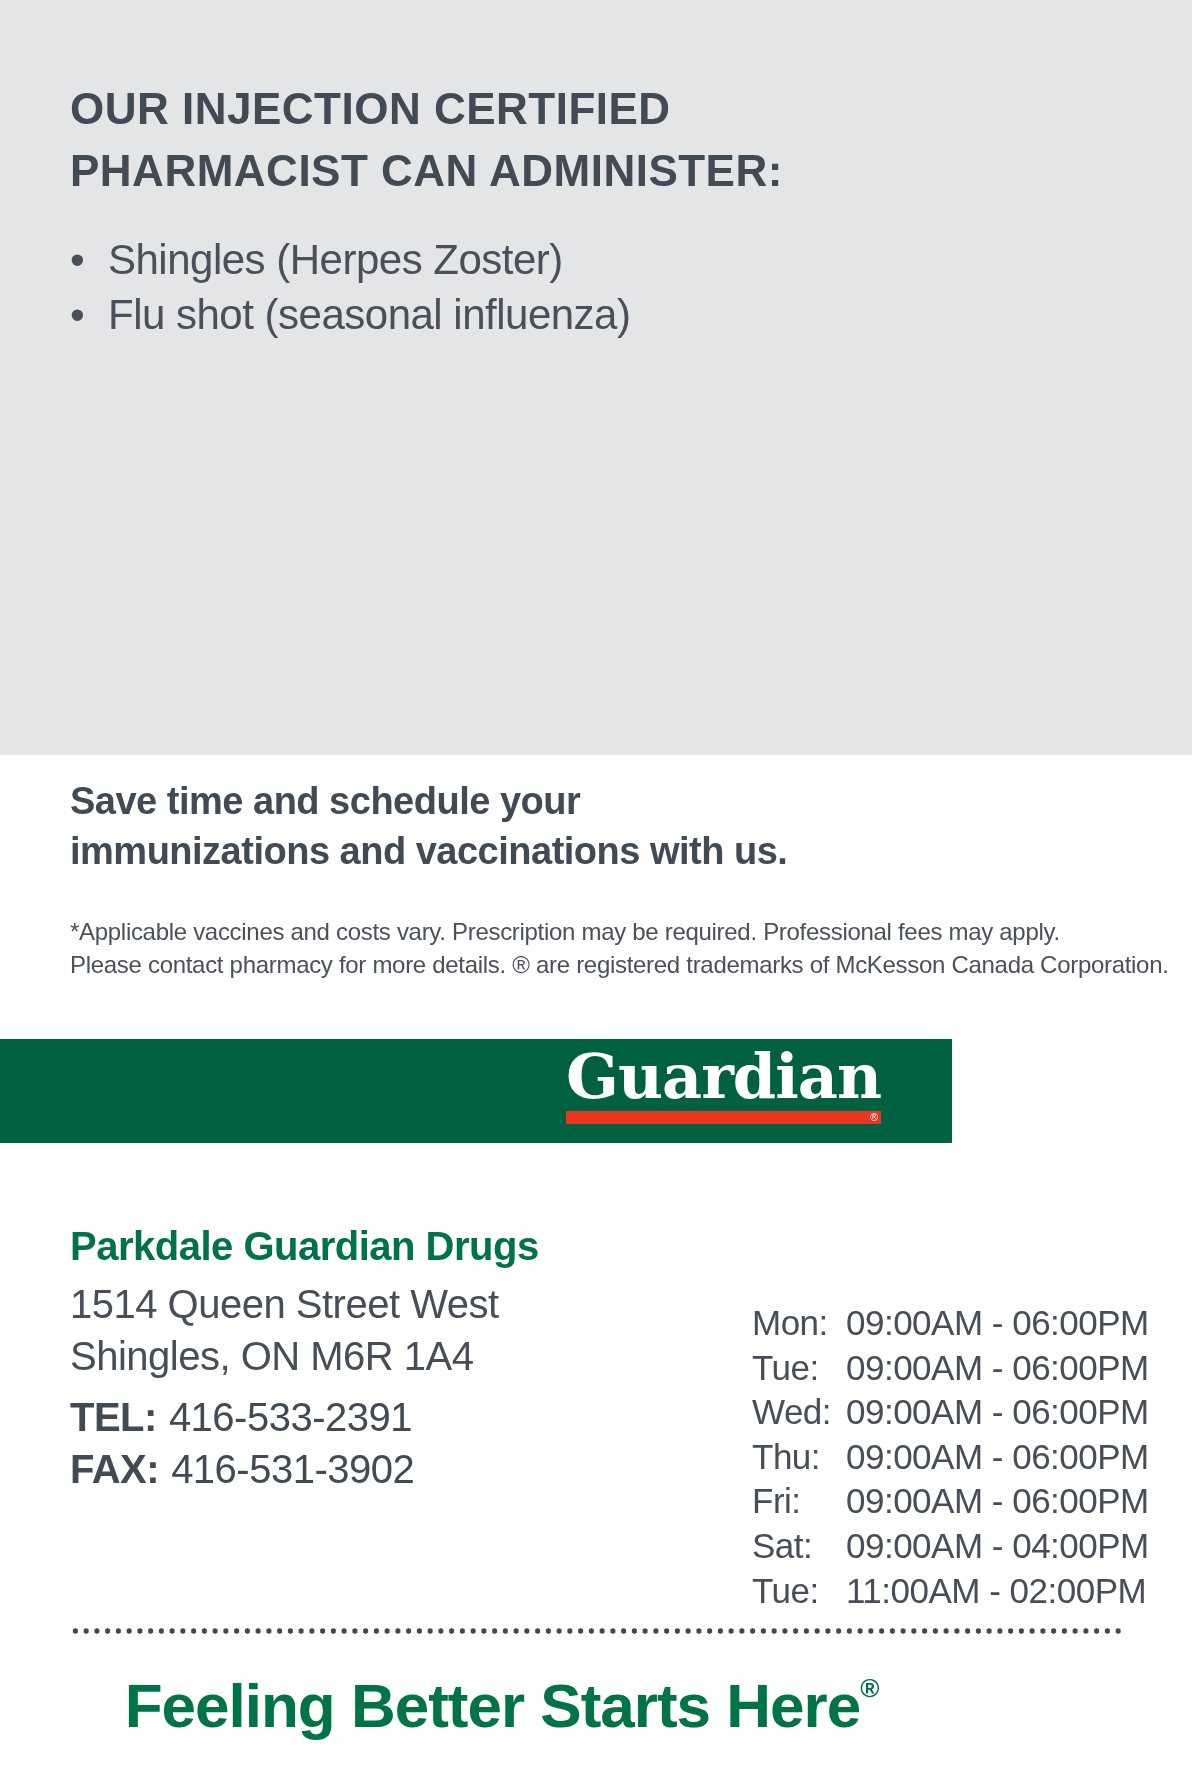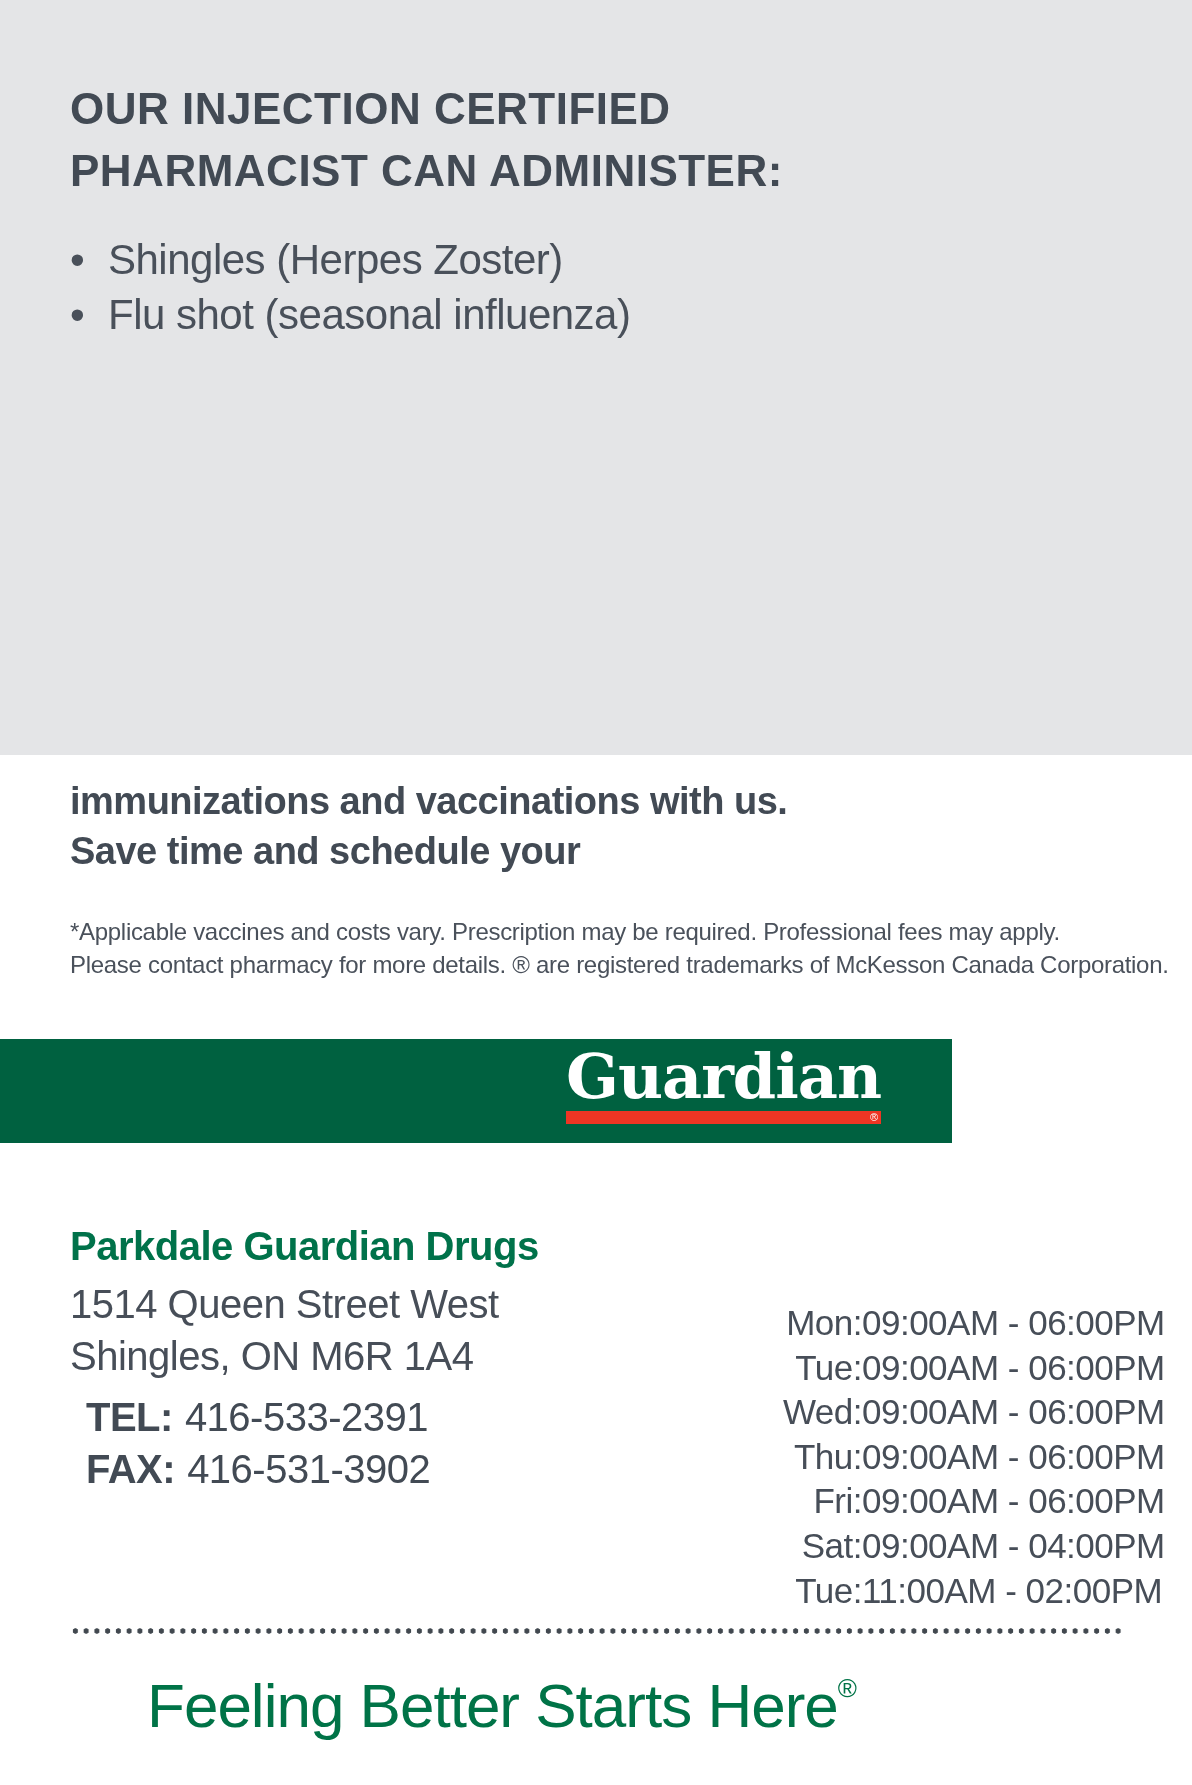--- a/index.html
+++ b/index.html
@@ -99,48 +99,46 @@
     letter-spacing: -0.5px;
     line-height: 52px;
     color: #474e58;
   }
   .store-phones {
     left: 70px; top: 1391px;
     font-size: 40px;
     letter-spacing: -0.5px;
     line-height: 52px;
     color: #424a54;
-    margin-left: 16px;
   }
   .phone-label { font-weight: bold; margin-right: 12px; }
 
   .hours-block {
-    left: 768px; top: 1301px;
+    left: 752px; top: 1301px;
     font-size: 35px;
     letter-spacing: -0.5px;
     line-height: 44.6px;
     color: #474e58;
-    text-align: right;
   }
   .hours-row { display: flex; }
   .hours-day { width: 94px; flex: 0 0 94px; }
 
   .dotted-line {
     left: 70px; top: 1626px;
     width: 1052px; height: 10px;
     background-image: radial-gradient(circle, #41484f 2.4px, rgba(65,72,79,0) 3px);
     background-size: 10.75px 10px;
     background-repeat: repeat-x;
   }
 
   .tagline {
     left: 0; top: 1648px;
     width: 1004px;
     text-align: center;
-    font-size: 62px; font-weight: normal;
+    font-size: 62px; font-weight: bold;
     letter-spacing: -1px;
     line-height: 80px;
     color: #007347;
   }
   .tagline-reg {
     font-size: 26px;
     vertical-align: 30px;
     letter-spacing: 0;
   }
 </style>
@@ -161,22 +159,22 @@
         <span class="bullet-dot"></span>
         <span>Shingles (Herpes Zoster)</span>
       </div>
       <div class="bullet-item">
         <span class="bullet-dot"></span>
         <span>Flu shot (seasonal influenza)</span>
       </div>
     </div>
 
     <div class="abs sub-heading">
+      <div>Save time and schedule your</div>
       <div>immunizations and vaccinations with us.</div>
-      <div>Save time and schedule your</div>
     </div>
 
     <div class="abs fine-print">
       <div>*Applicable vaccines and costs vary. Prescription may be required. Professional fees may apply.</div>
       <div>Please contact pharmacy for more details. ® are registered trademarks of McKesson Canada Corporation.</div>
     </div>
 
   </div>
 
   <div class="abs green-banner">

